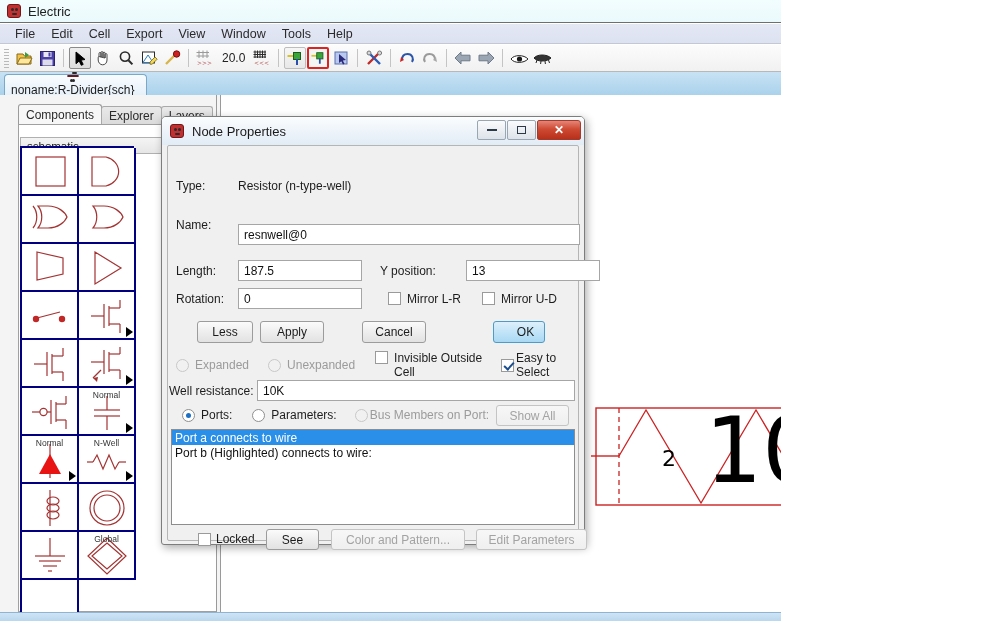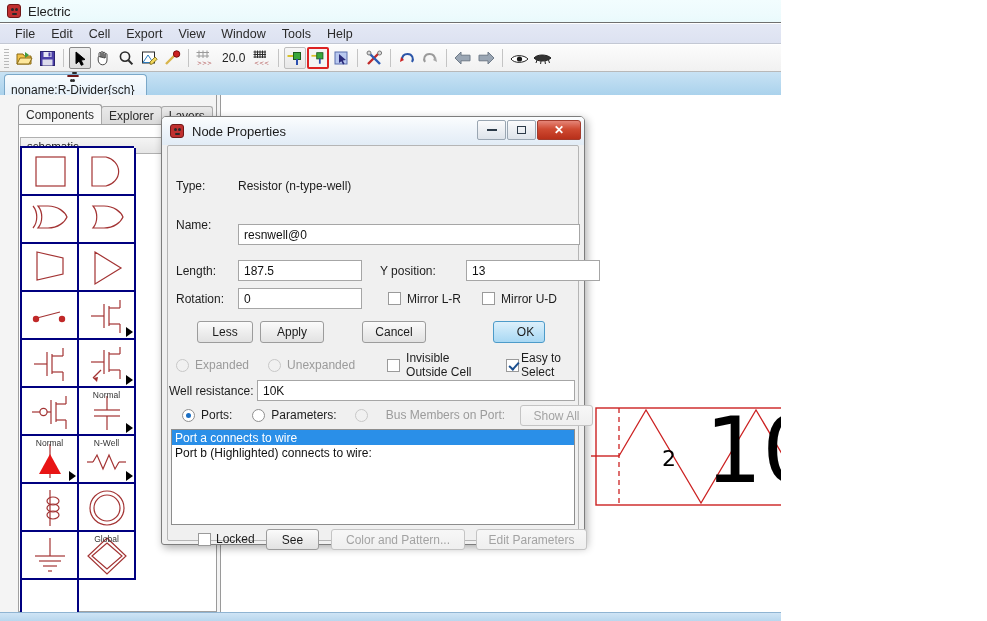--- a/index.html
+++ b/index.html
@@ -714,21 +714,21 @@
 
       <div class="row" style="left:8px; top:205px;">
         <span style="display:flex; align-items:center; gap:6px;">
           <span class="radio dis"></span>
           <span class="lbl dis">Expanded</span>
         </span>
         <span style="display:flex; align-items:center; gap:6px; margin-left:19px;">
           <span class="radio dis"></span>
           <span class="lbl dis">Unexpanded</span>
         </span>
-        <span style="display:flex; align-items:center; gap:6px; margin-left:32px;">
+        <span style="display:flex; align-items:flex-start; gap:6px; margin-left:20px;">
           <span class="cbox"></span>
           <span class="lbl">Invisible Outside Cell</span>
         </span>
         <span style="display:flex; align-items:center; gap:2px; margin-left:16px;">
           <span class="cbox checked"></span>
           <span class="lbl">Easy to Select</span>
         </span>
       </div>
 
       <div class="row" style="left:1px; top:234px;">
@@ -738,26 +738,26 @@
 
       <div class="row" style="left:14px; top:262px;">
         <span style="display:flex; align-items:center; gap:6px;">
           <span class="radio on"></span>
           <span class="lbl">Ports:</span>
         </span>
         <span style="display:flex; align-items:center; gap:6px; margin-left:20px;">
           <span class="radio"></span>
           <span class="lbl">Parameters:</span>
         </span>
-        <span style="display:flex; align-items:center; gap:18px; margin-left:18px;">
+        <span style="display:flex; align-items:center; gap:2px; margin-left:18px;">
           <span class="radio dis"></span>
           <span class="lbl dis">Bus Members on Port:</span>
         </span>
       </div>
-      <div class="btn dis" style="position:absolute; left:328px; top:259px; width:73px; height:21px;margin-left:24px;">Show All</div>
+      <div class="btn dis" style="position:absolute; left:328px; top:259px; width:73px; height:21px;">Show All</div>
 
       <div class="portlist">
         <div class="port-item sel">Port a connects to wire</div>
         <div class="port-item">Port b (Highlighted) connects to wire:</div>
       </div>
 
       <div class="row" style="left:30px; top:386px; align-items:center;">
         <span class="cbox"></span>
         <span class="lbl" style="margin-left:5px;">Locked</span>
       </div>

